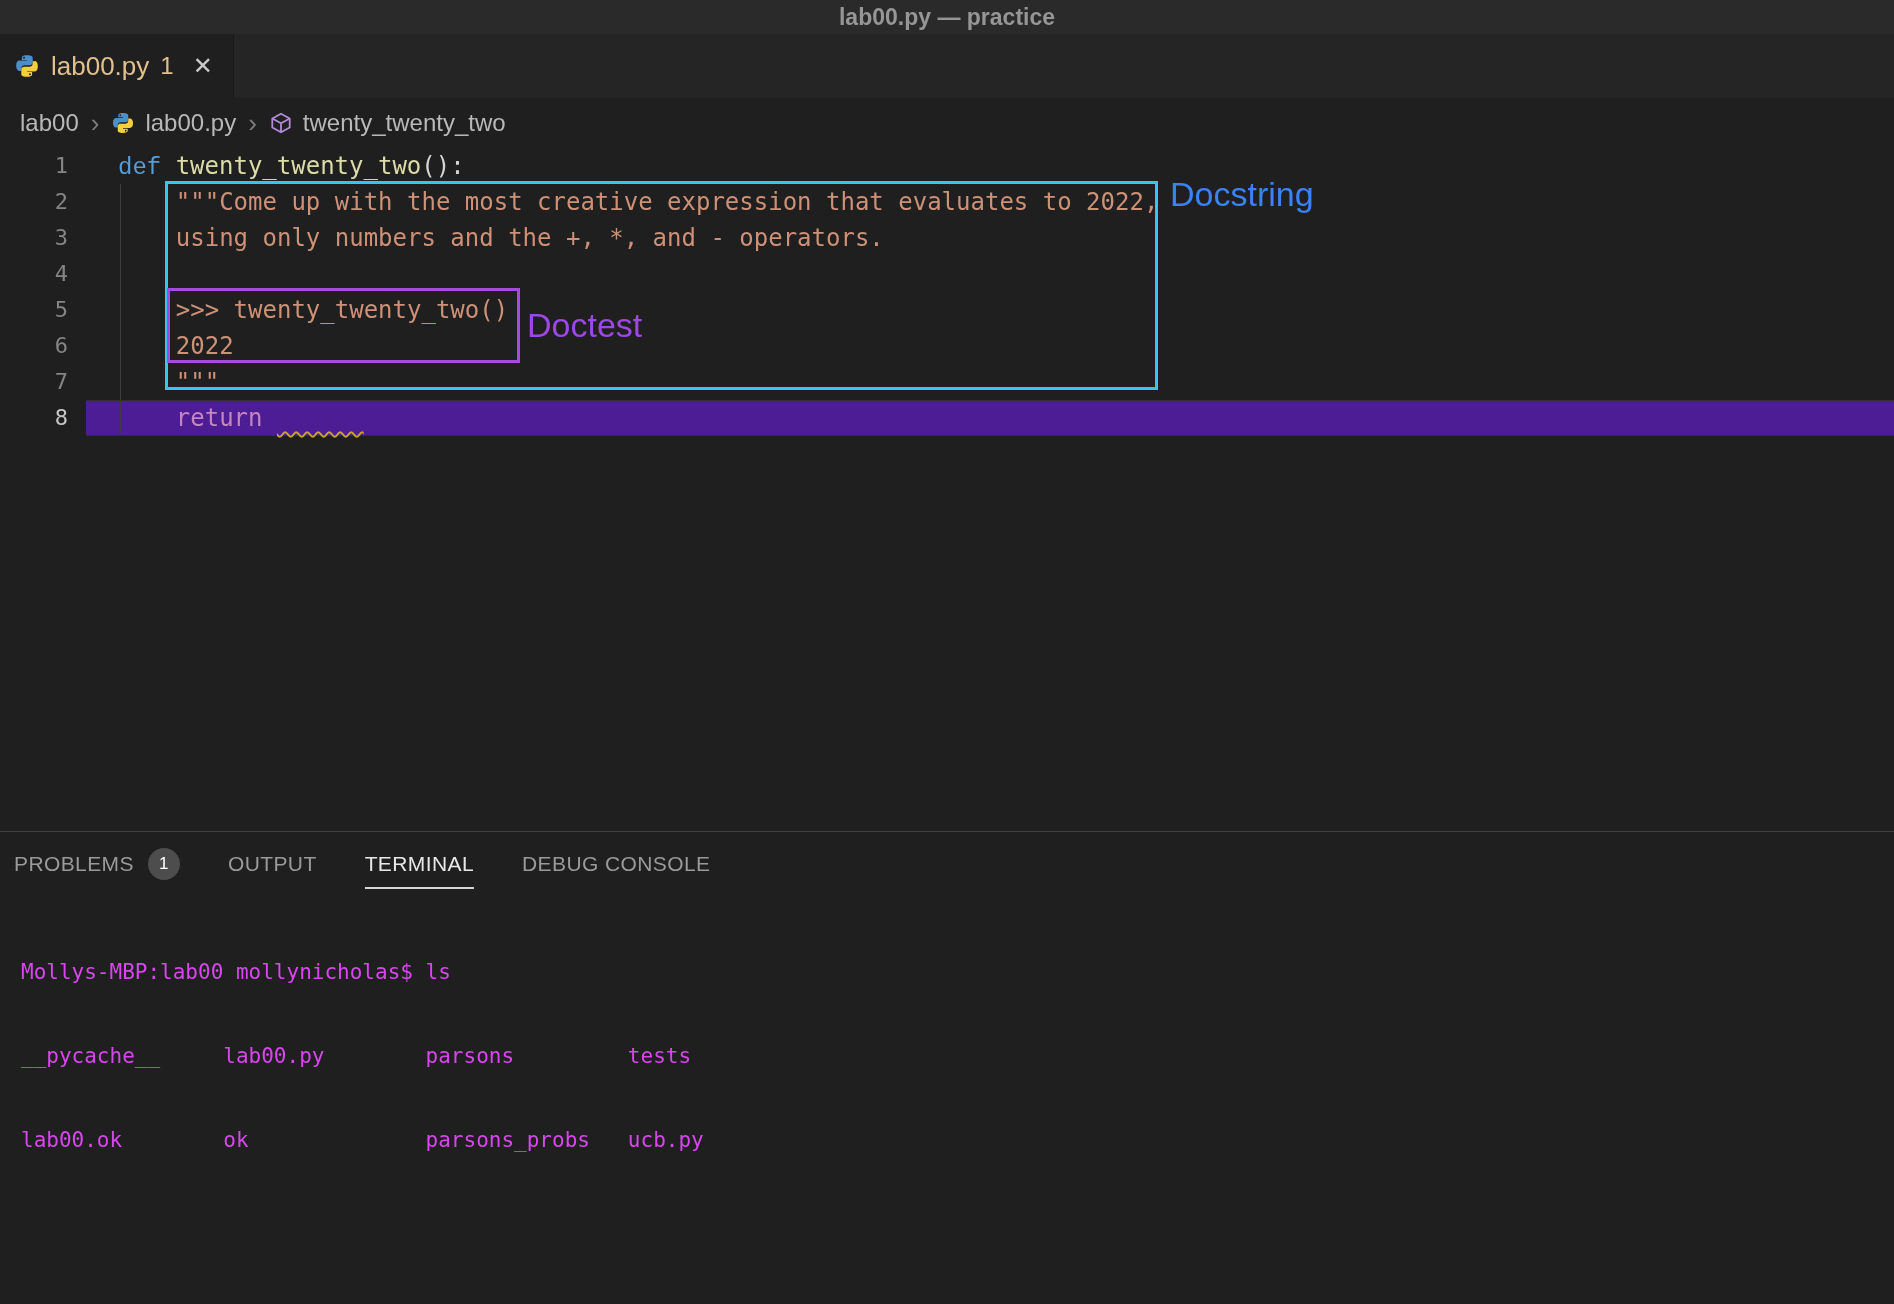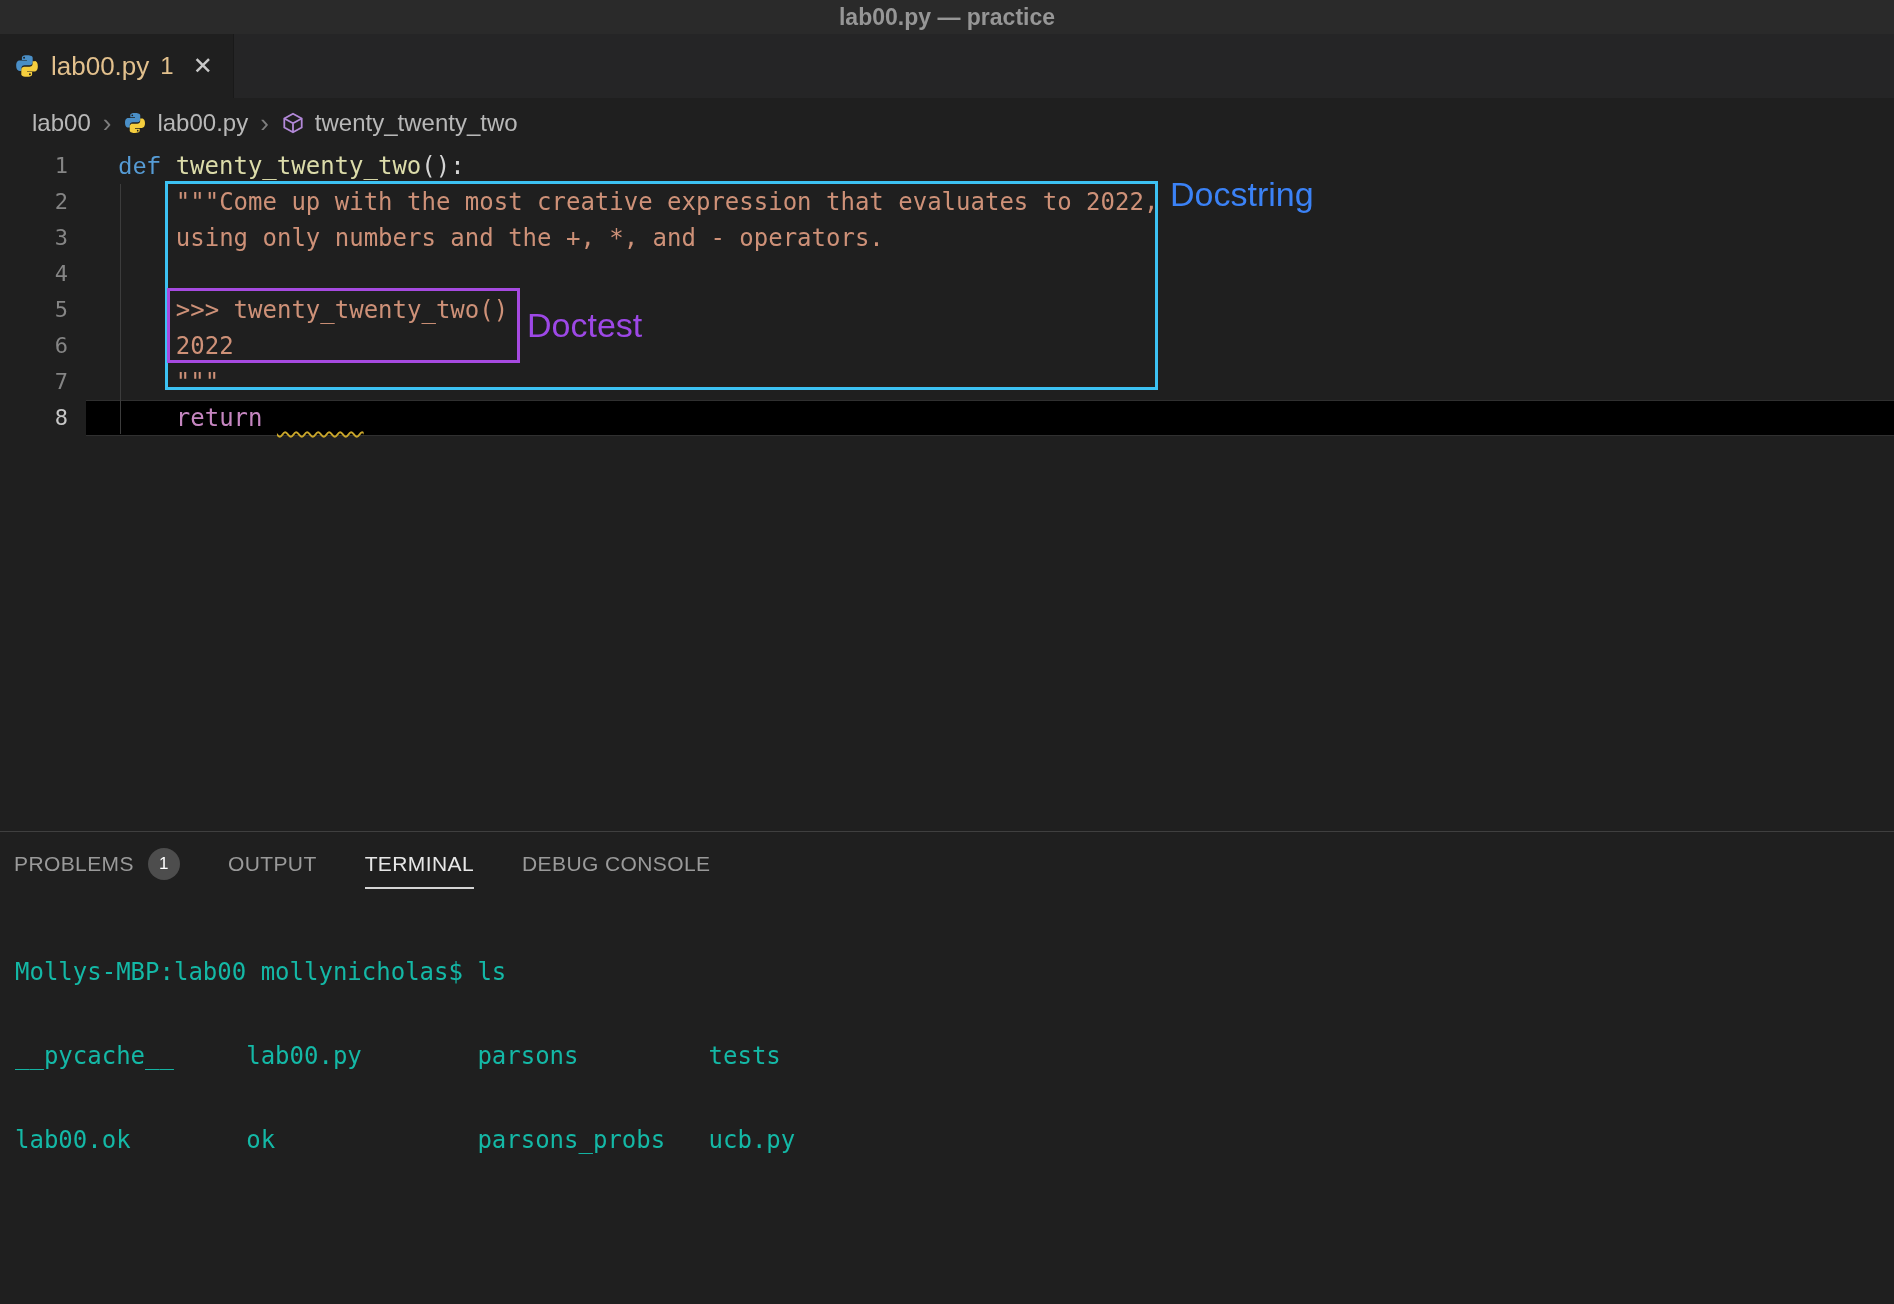--- a/index.html
+++ b/index.html
@@ -25,40 +25,40 @@
     border-right:1px solid #191919;
   }
   .tab-label { color:#e2c08d; font-size:26px; }
   .tab-badge { color:#e2c08d; font-size:24px; }
   .tab-close { color:#c8c8c8; font-size:24px; margin-left:8px; cursor:pointer; }
 
   
   .breadcrumb {
     height:50px; background:#1f1f1f;
     display:flex; align-items:center; gap:10px;
-    padding-left:32px; font-size:24px; color:#b8b8b8;
+    padding-left:20px; font-size:24px; color:#b8b8b8;
   }
   .breadcrumb .sep { color:#7d7d7d; font-size:26px; padding:0 2px; }
   .breadcrumb .crumb { cursor:pointer; }
   .icon-wrap { display:flex; align-items:center; }
 
   
   .editor { position:relative; height:683px; background:#1f1f1f; }
   .code-row {
     display:flex; height:36px; line-height:36px;
     font-family:"DejaVu Sans Mono", monospace;
     font-size:24px; white-space:pre;
   }
   .gutter {
     flex:none; width:86px; text-align:right; padding-right:18px;
     color:#858585; font-size:22px;
   }
   .code-text { flex:1; color:#d4d4d4; padding-left:32px; }
   .code-row.active .code-text {
-    background:#000000;
+    background:#4c1d95;
     border-top:1px solid #303030; border-bottom:1px solid #303030;
     line-height:34px;
   }
   .code-row.active .gutter { color:#c6c6c6; }
   .tok-kw   { color:#569cd6;font-family:Liberation Mono, monospace; }
   .tok-fn   { color:#dcdcaa; }
   .tok-str  { color:#ce9178; }
   .tok-ret  { color:#c586c0; }
   .tok-plain{ color:#d4d4d4; }
   .tok-sq {
@@ -94,23 +94,23 @@
   .ptab.active::after {
     content:""; position:absolute; left:0; right:0; bottom:7px;
     height:2px; background:#d4d4d4;
   }
   .pbadge {
     width:32px; height:32px; border-radius:50%;
     background:#4d4d4d; color:#ffffff; font-size:17px;
     display:flex; align-items:center; justify-content:center;
   }
   .terminal {
-    padding:6px 0 0 15px;
+    padding:6px 0 0 21px;
     font-family:"DejaVu Sans Mono", monospace;
-    font-size:24px; line-height:28px; color:#14b8a6; white-space:pre;
+    font-size:21px; line-height:28px; color:#d946ef; white-space:pre;
   }
   .cursor {
     display:inline-block; width:15px; height:26px;
     background:#c4c4c4; vertical-align:text-bottom;
   }
 </style>
 </head>
 <body>
 
 <div>

